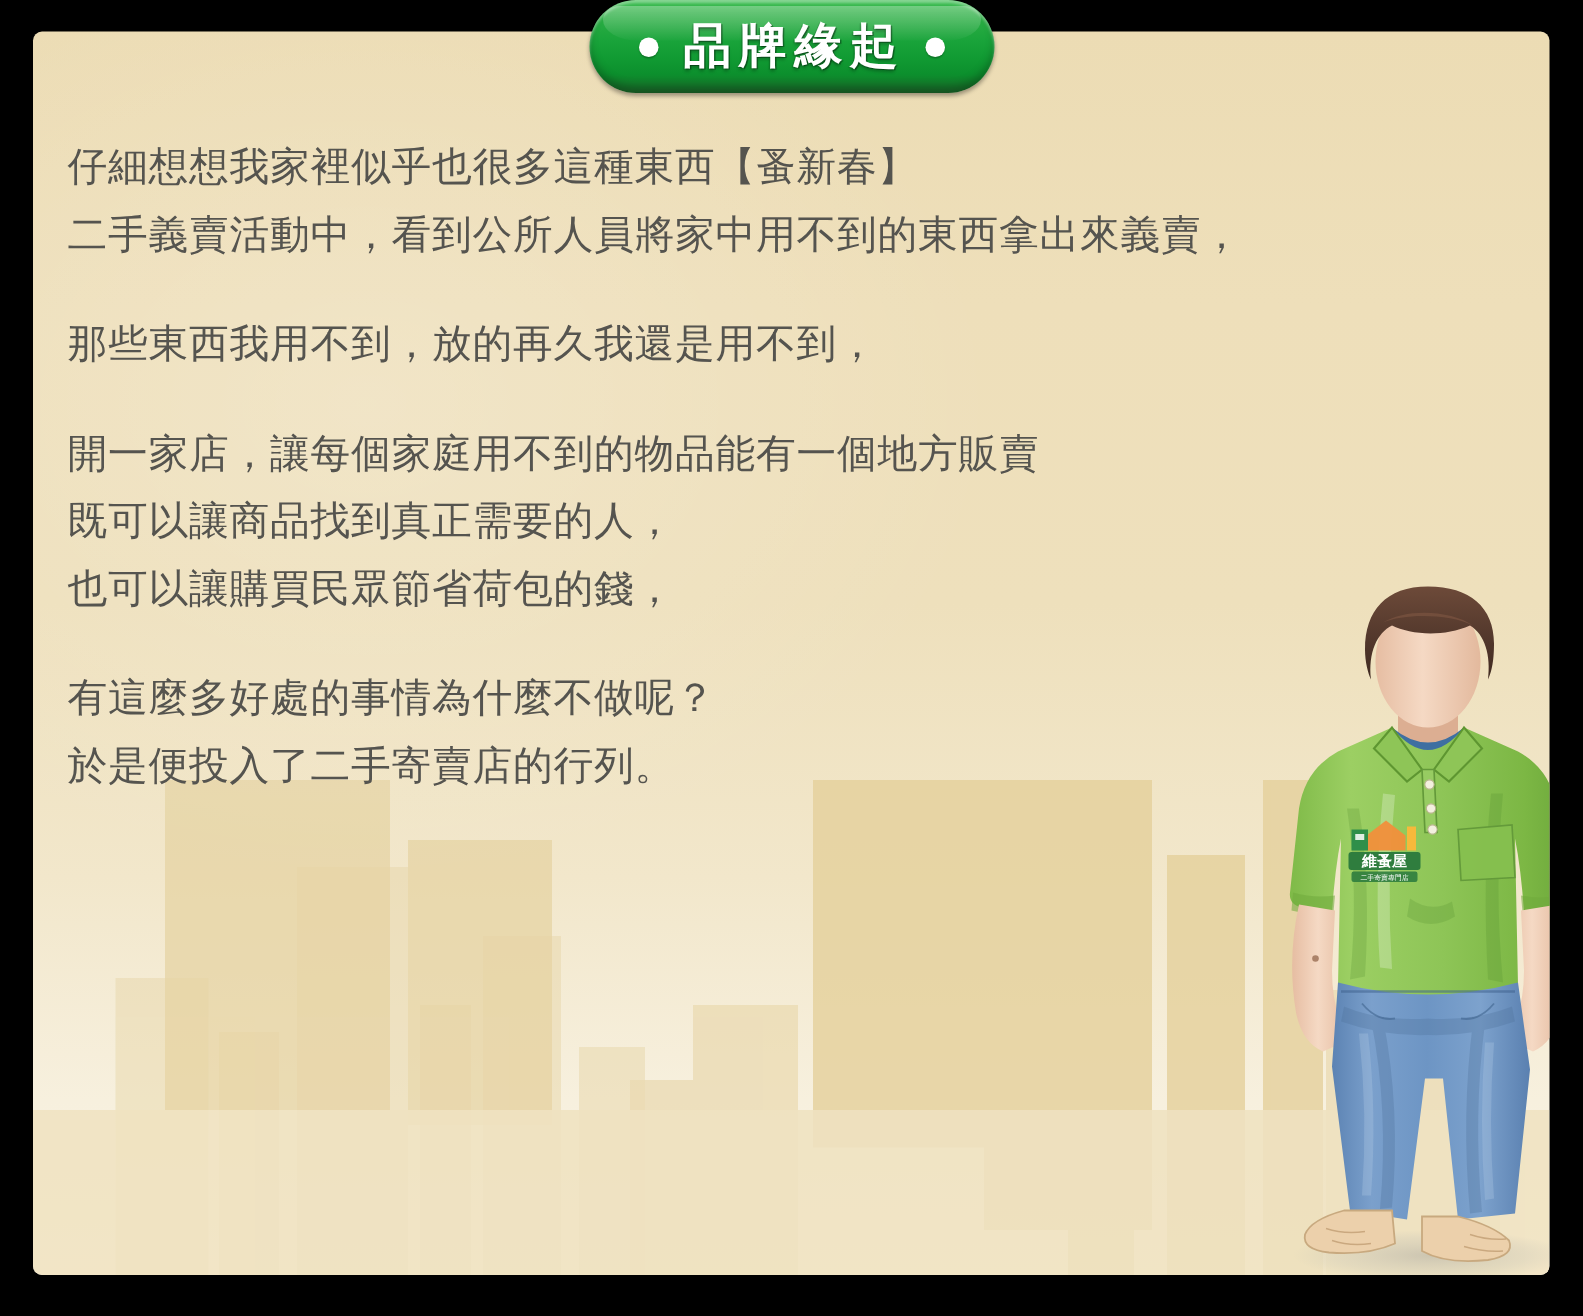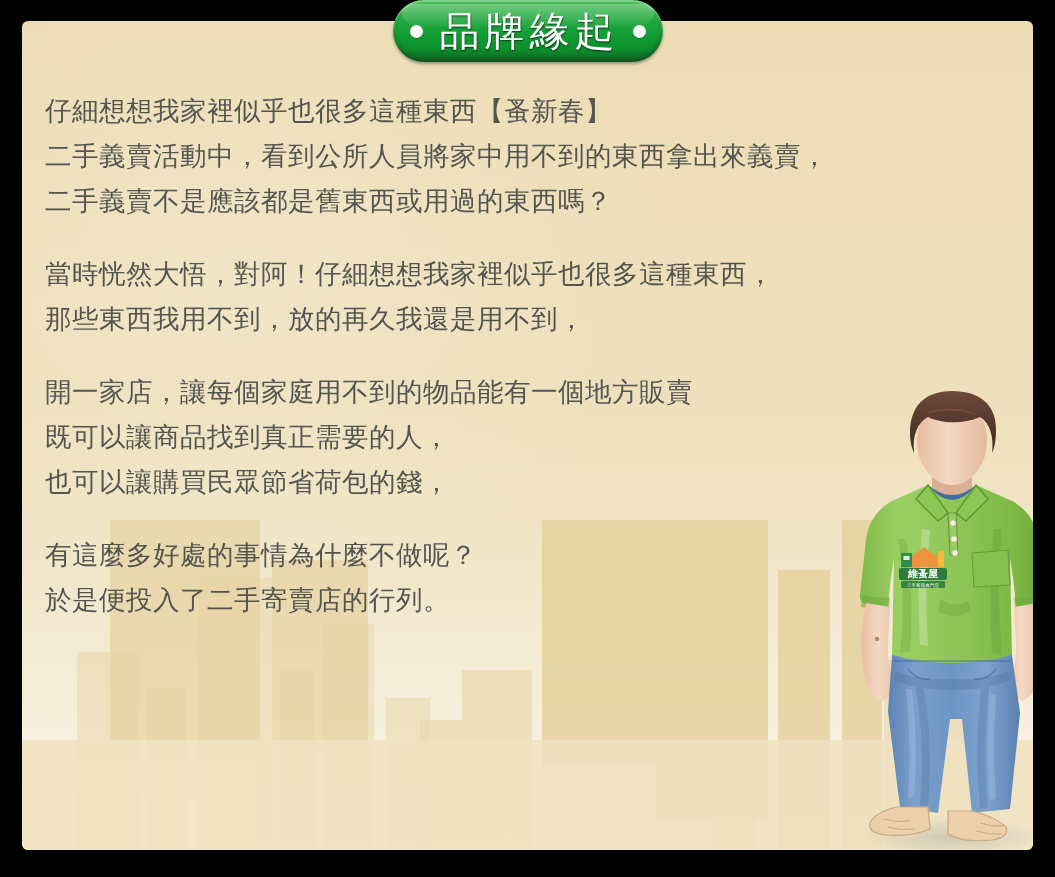--- a/index.html
+++ b/index.html
@@ -114,22 +114,22 @@
     background: #ffffff;
     box-shadow: 0 1px 1px rgba(0,0,0,0.25);
     flex: none;
     position: relative;
     z-index: 2;
   }
   #badge-title {
     position: relative;
     z-index: 2;
     color: #ffffff;
-    font-size: 40px;
-    font-weight: normal;
+    font-size: 32px;
+    font-weight: bold;
     letter-spacing: 5px;
     padding-left: 4px;
     white-space: nowrap;
     text-shadow:
       1px 1px 0 rgba(0,0,0,0.32),
       -1px 1px 0 rgba(0,0,0,0.12),
        0 2px 2px rgba(0,0,0,0.22);
   }
 
   
@@ -199,25 +199,23 @@
       <g fill="#efe2c0" opacity="0.9">
         <rect x="0" y="220" width="1011" height="110"></rect>
       </g>
     </svg>
 
     <div id="copy">
 
       <div class="para">
         <div class="line">仔細想想我家裡似乎也很多這種東西【蚤新春】</div>
         <div class="line">二手義賣活動中，看到公所人員將家中用不到的東西拿出來義賣，</div>
-        <div class="line">二手義賣不是應該都是舊東西或用過的東西嗎？</div>
       </div>
 
       <div class="para">
-        <div class="line">當時恍然大悟，對阿！仔細想想我家裡似乎也很多這種東西，</div>
         <div class="line">那些東西我用不到，放的再久我還是用不到，</div>
       </div>
 
       <div class="para">
         <div class="line">開一家店，讓每個家庭用不到的物品能有一個地方販賣</div>
         <div class="line">既可以讓商品找到真正需要的人，</div>
         <div class="line">也可以讓購買民眾節省荷包的錢，</div>
       </div>
 
       <div class="para">

